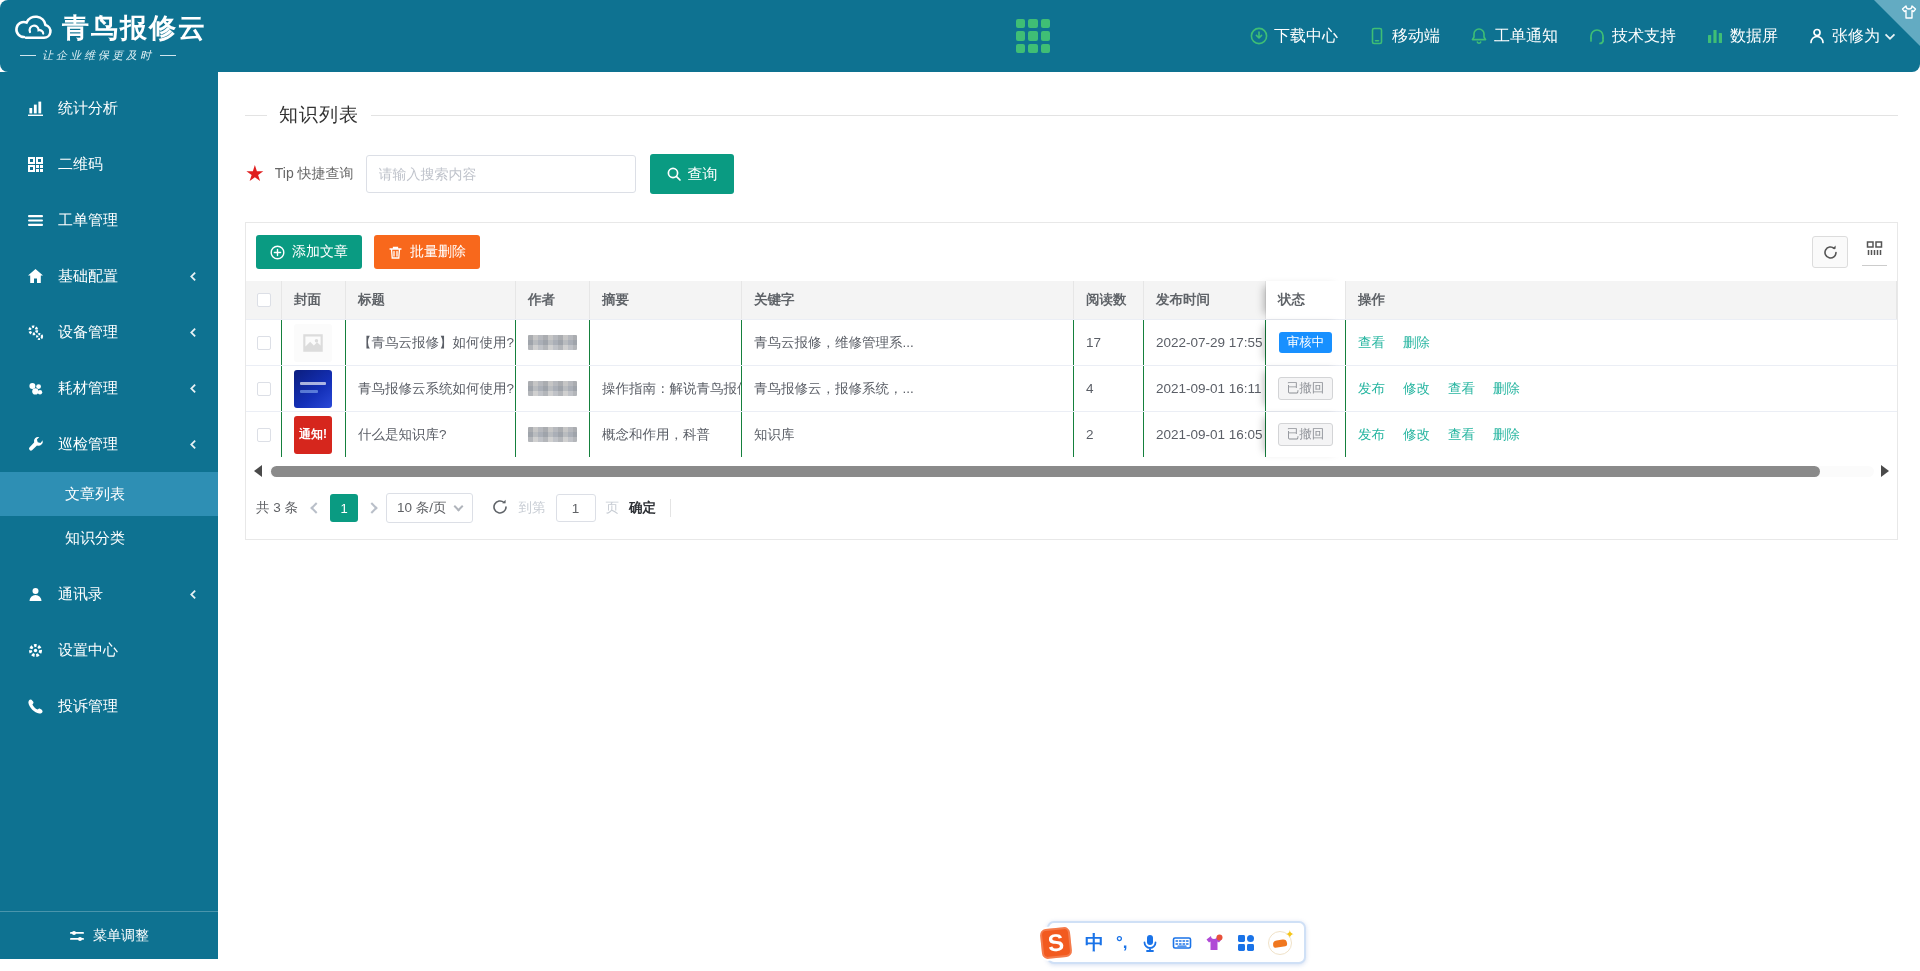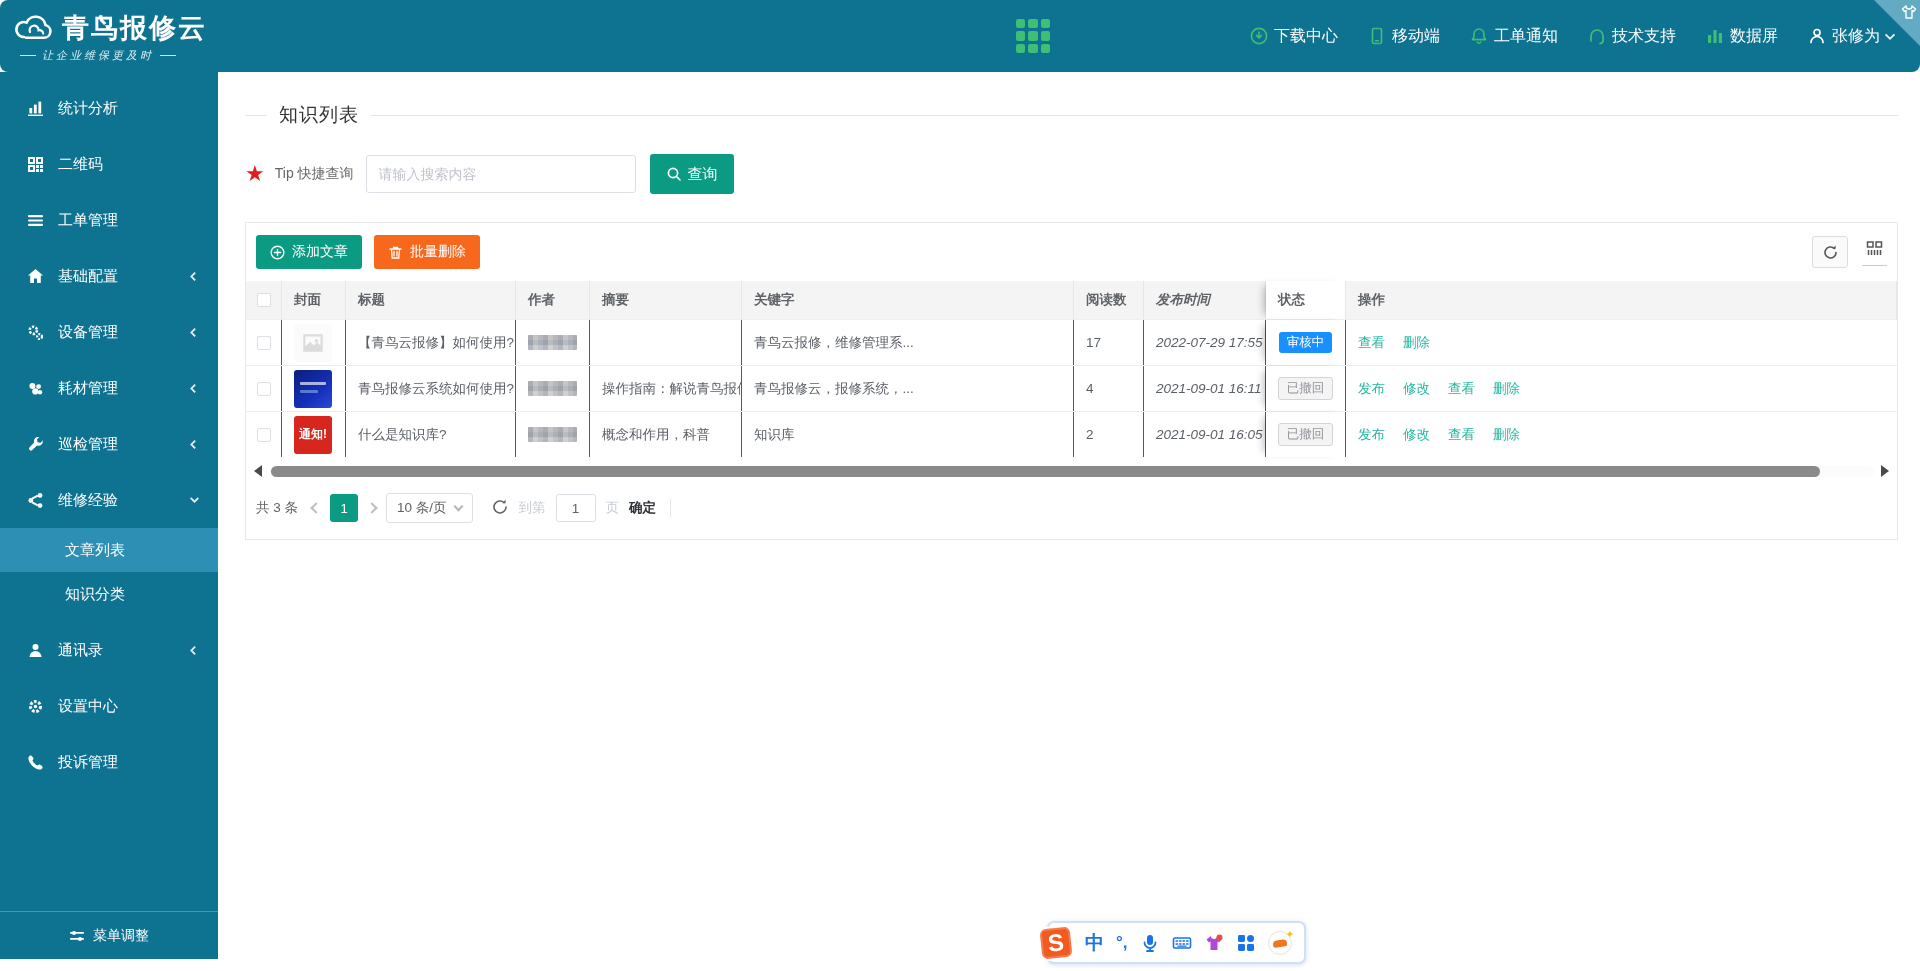--- a/index.html
+++ b/index.html
@@ -69,21 +69,21 @@
   .trow{ height:46px; border-top:1px solid #ebeef5; background:#fff;}
   .cell{ display:flex; align-items:center; padding:0 12px; border-right:1px solid #15803d; overflow:hidden; white-space:nowrap;}
   .thead .cell{ border-right:1px solid #e6e6e6;}
   .col-check{ width:36px; justify-content:center; padding:0;}
   .col-cover{ width:64px;}
   .col-title{ width:170px;}
   .col-author{ width:74px;}
   .col-summary{ width:152px;}
   .col-keywords{ width:332px;}
   .col-reads{ width:70px;}
-  .col-date{ width:122px; padding-right:12px;font-style:italic;}
+  .col-date{ width:122px; padding-right:12px;}
   .col-status{ width:80px; background:#fff; box-shadow:-7px 0 8px -5px rgba(0,0,0,.28); position:relative; z-index:2; justify-content:center; padding:0 6px;}
   .col-actions{ flex:1; border-right:none; gap:18px;}
   .checkbox{ width:14px; height:14px; border:1px solid #dcdfe6; border-radius:2px; background:#fff; display:inline-block; cursor:pointer;}
   .cover{ width:38px; height:38px; border-radius:3px; display:flex; align-items:center; justify-content:center; overflow:hidden; flex:none;}
   .cover-placeholder{ background:#fbfbfb; color:#dcdcdc;}
   .cover-placeholder .ic{ width:26px; height:26px;}
   .cover-blue{ background:linear-gradient(140deg,#0b1e7e 0%,#1430b8 60%,#2a49d8 100%); position:relative;}
   .cover-blue i{ position:absolute; left:6px; right:6px; height:3px; background:rgba(255,255,255,.65); border-radius:1px;}
   .cover-blue i.l1{ top:12px;} .cover-blue i.l2{ top:20px; right:14px; background:rgba(160,200,255,.5);}
   .cover-red{ background:#d6261d; color:#fff; font-size:12px; font-weight:bold; letter-spacing:0;}
@@ -299,32 +299,20 @@
       <span class="chev left"></span>
     </div>
     <div class="menu-item">
       <span class="ic">
         <svg viewBox="0 0 17 17" fill="currentColor">
             <path d="M15.6 4.2a4.3 4.3 0 0 1-5.6 5.3L5.3 14a1.9 1.9 0 0 1-2.7-2.7l4.5-4.7a4.3 4.3 0 0 1 5.2-5.5L9.9 3.5l.8 2.8 2.8.8 2.1-2.9Z"></path>
           </svg>
       </span>
       <span>巡检管理</span>
       <span class="chev left"></span>
-    </div>
-    <div class="menu-item">
-      <span class="ic">
-        <svg viewBox="0 0 17 17" fill="currentColor">
-            <circle cx="13" cy="3.4" r="2.4"></circle>
-            <circle cx="3.8" cy="8.5" r="2.4"></circle>
-            <circle cx="13" cy="13.6" r="2.4"></circle>
-            <path d="m5.6 7.4 5.6-3-.9-1.6-5.6 3zM5.6 9.6l5.6 3-.9 1.6-5.6-3z"></path>
-          </svg>
-      </span>
-      <span>维修经验</span>
-      <span class="chev down"></span>
     </div>
 
     <div class="submenu-item active">
       <span>文章列表</span>
     </div>
     <div class="submenu-item">
       <span>知识分类</span>
     </div>
 
     <div class="menu-item" style="margin-top:6px;">

